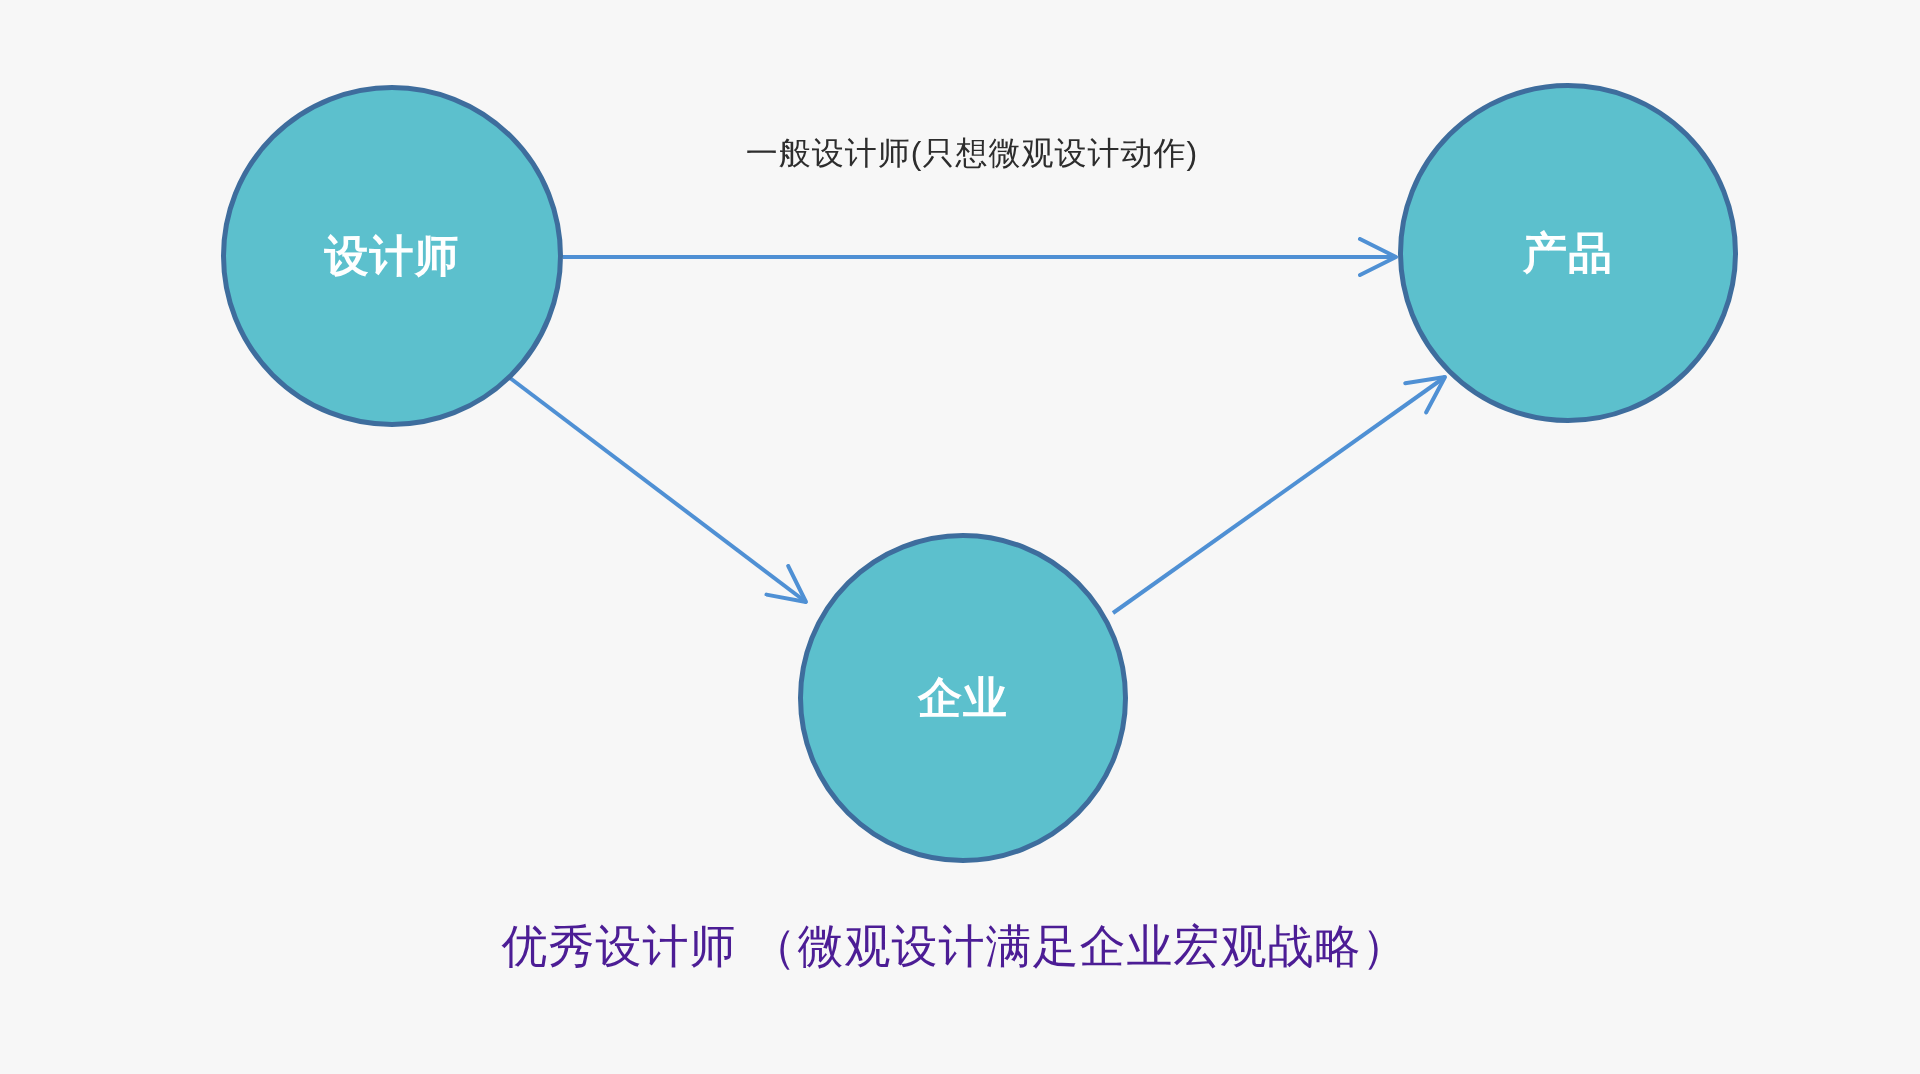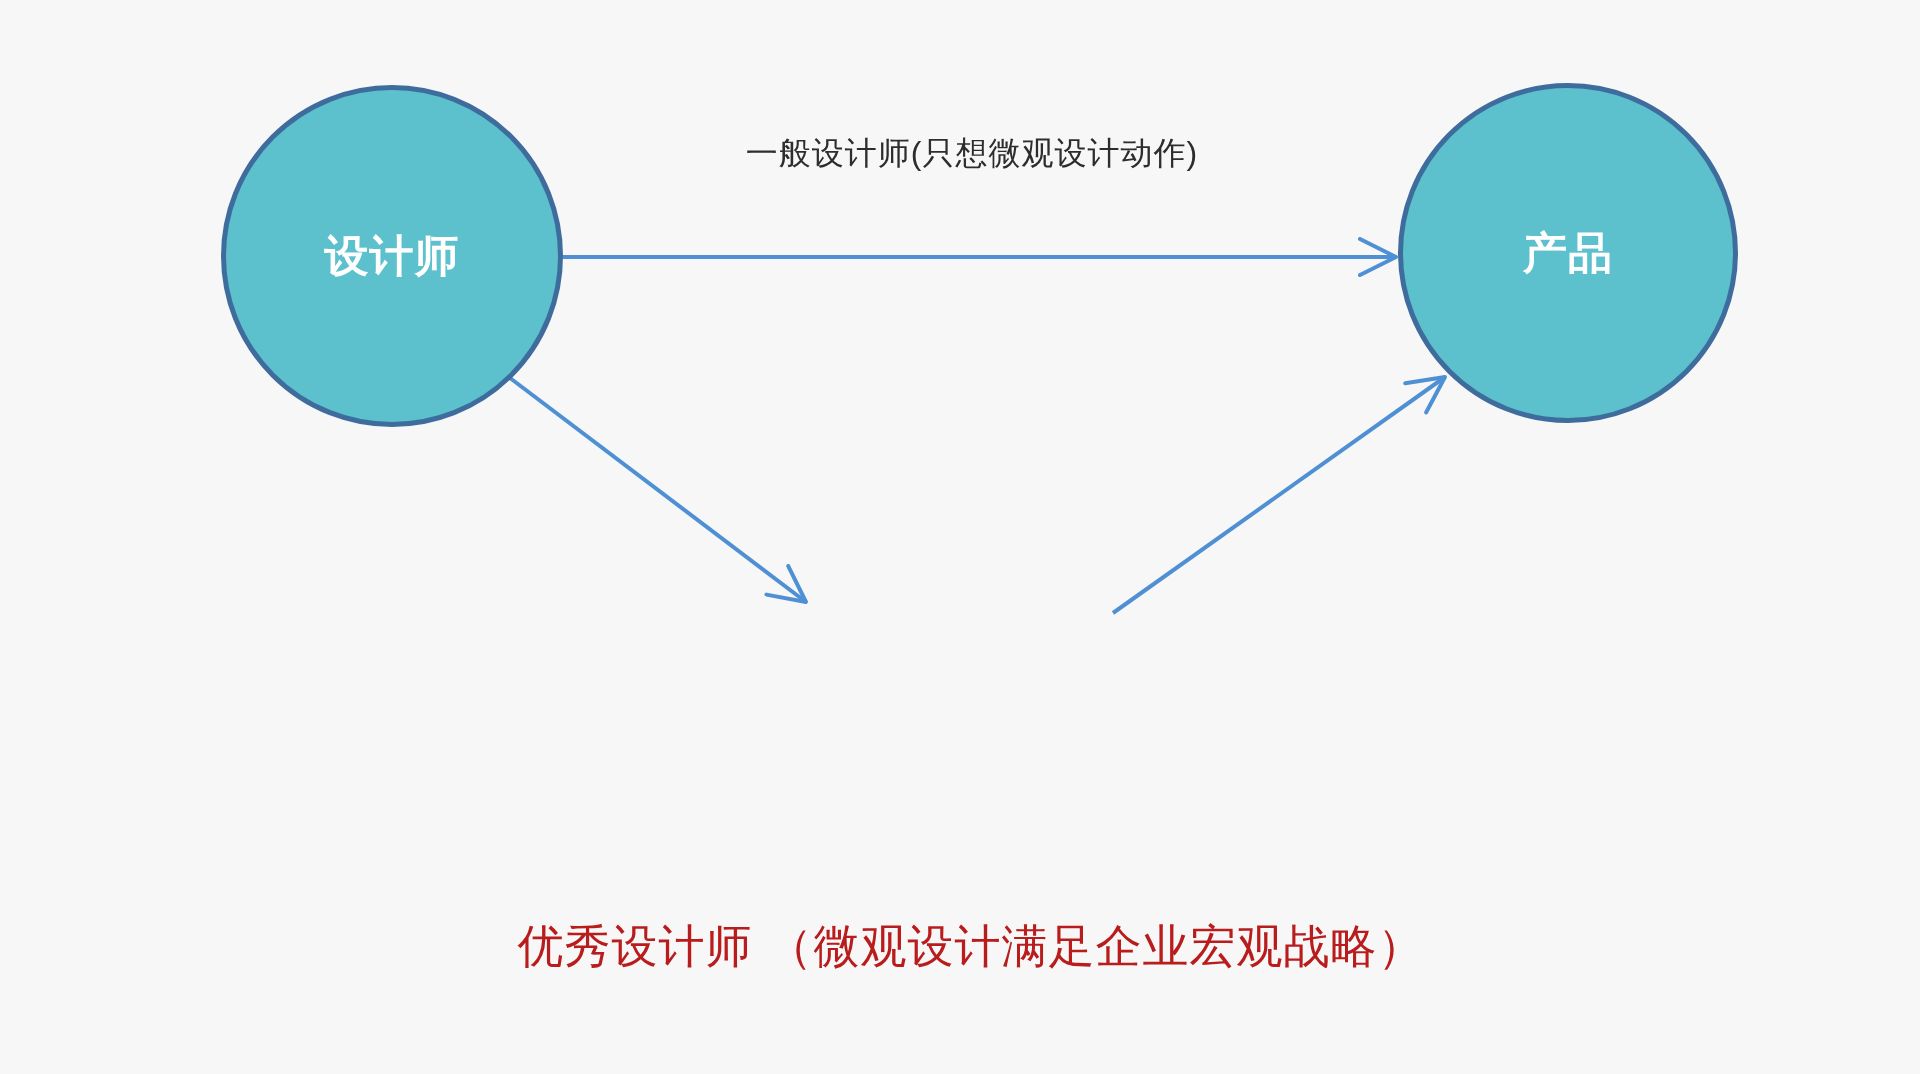--- a/index.html
+++ b/index.html
@@ -58,18 +58,21 @@
   </svg>
 
   <div class="node" style="left: 221px; top: 85px; width: 342px; height: 342px; background: rgb(92, 192, 205); border-color: rgb(62, 109, 157);">
     <span class="node-label" style="color: rgb(255, 255, 255); font-size: 44px;">设计师</span>
   </div>
 
   <div class="node" style="left: 1398px; top: 83px; width: 340px; height: 340px; background: rgb(92, 192, 205); border-color: rgb(62, 109, 157);">
     <span class="node-label" style="color: rgb(255, 255, 255); font-size: 44px;">产品</span>
   </div>
 
+  <div class="node" style="left: 798px; top: 533px; width: 330px; height: 330px; background: rgb(92, 192, 205); border-color: rgb(62, 109, 157);">
+    <span class="node-label" style="color: rgb(255, 255, 255); font-size: 44px;">企业</span>
+  </div>
 
   <div class="float-label" style="left: 972px; top: 132px; font-size: 32px; color: rgb(45, 45, 45);">一般设计师(只想微观设计动作)</div>
 
-  <div class="float-label" style="left: 955px; top: 916px; font-size: 46px; color: #b91c1c; margin-left: 16px;">优秀设计师 （微观设计满足企业宏观战略）</div>
+  <div class="float-label" style="left: 955px; top: 916px; font-size: 46px; color: #4c1d95;">优秀设计师 （微观设计满足企业宏观战略）</div>
 
 </div>
 
 </body></html>

